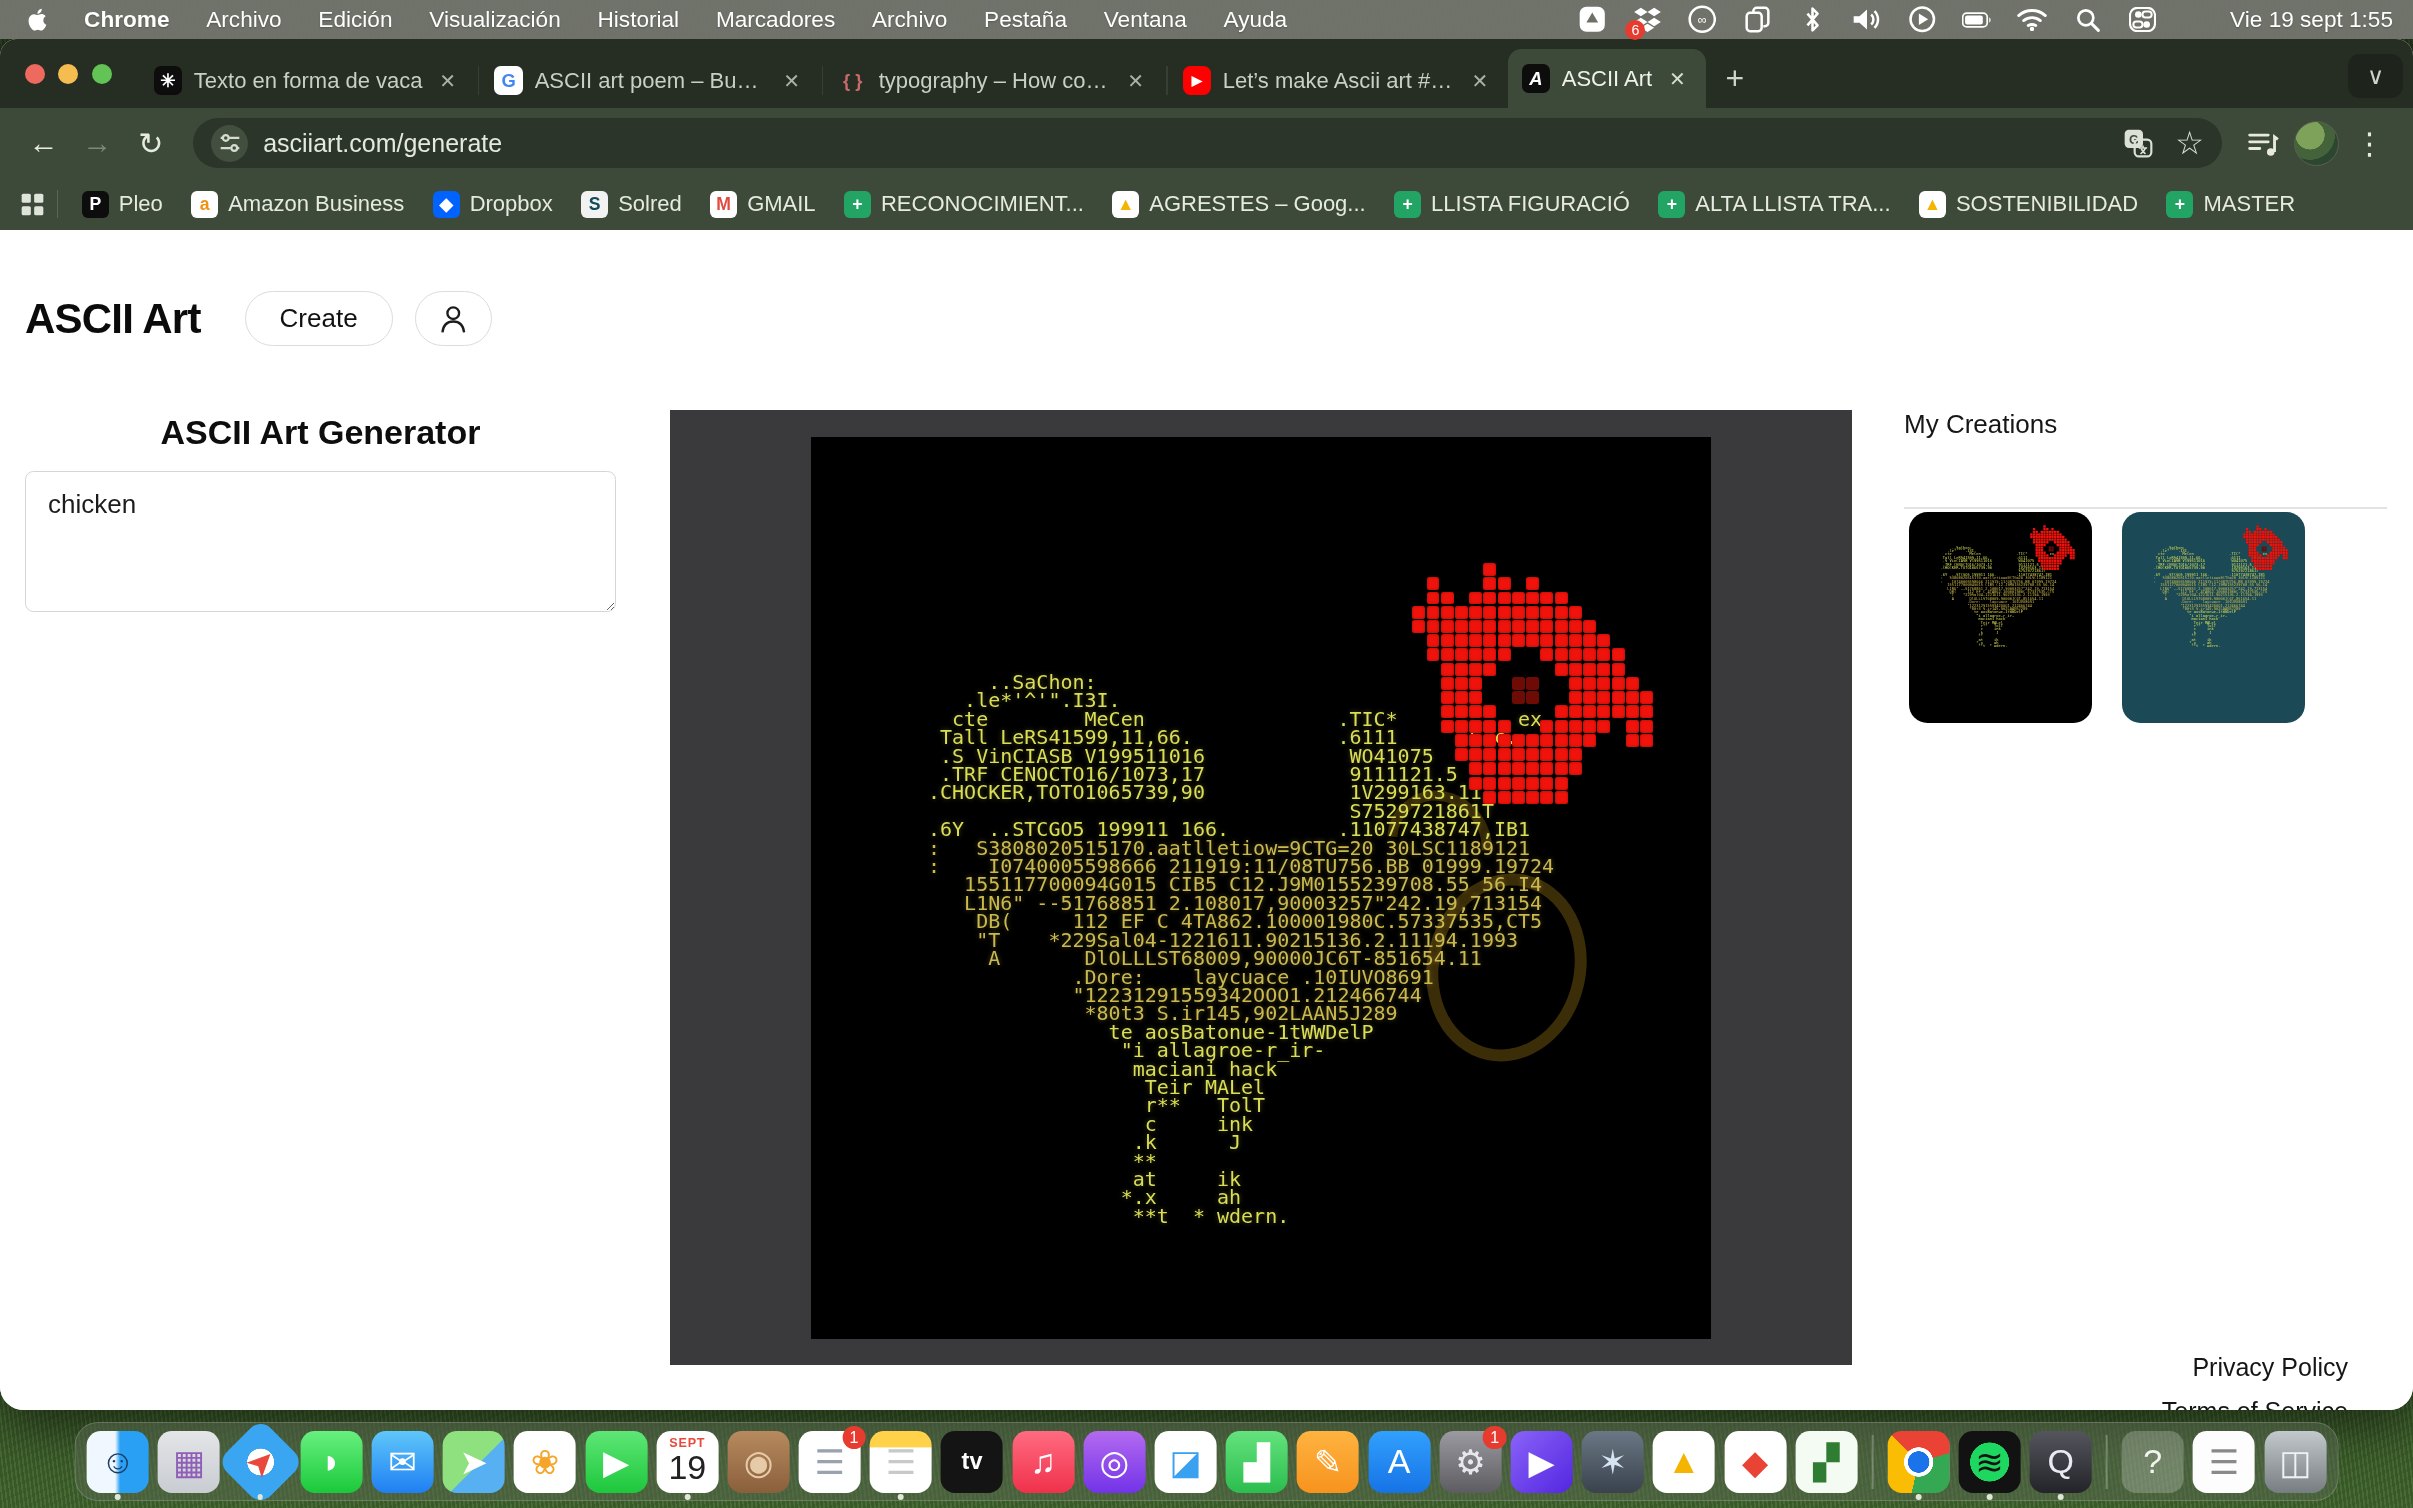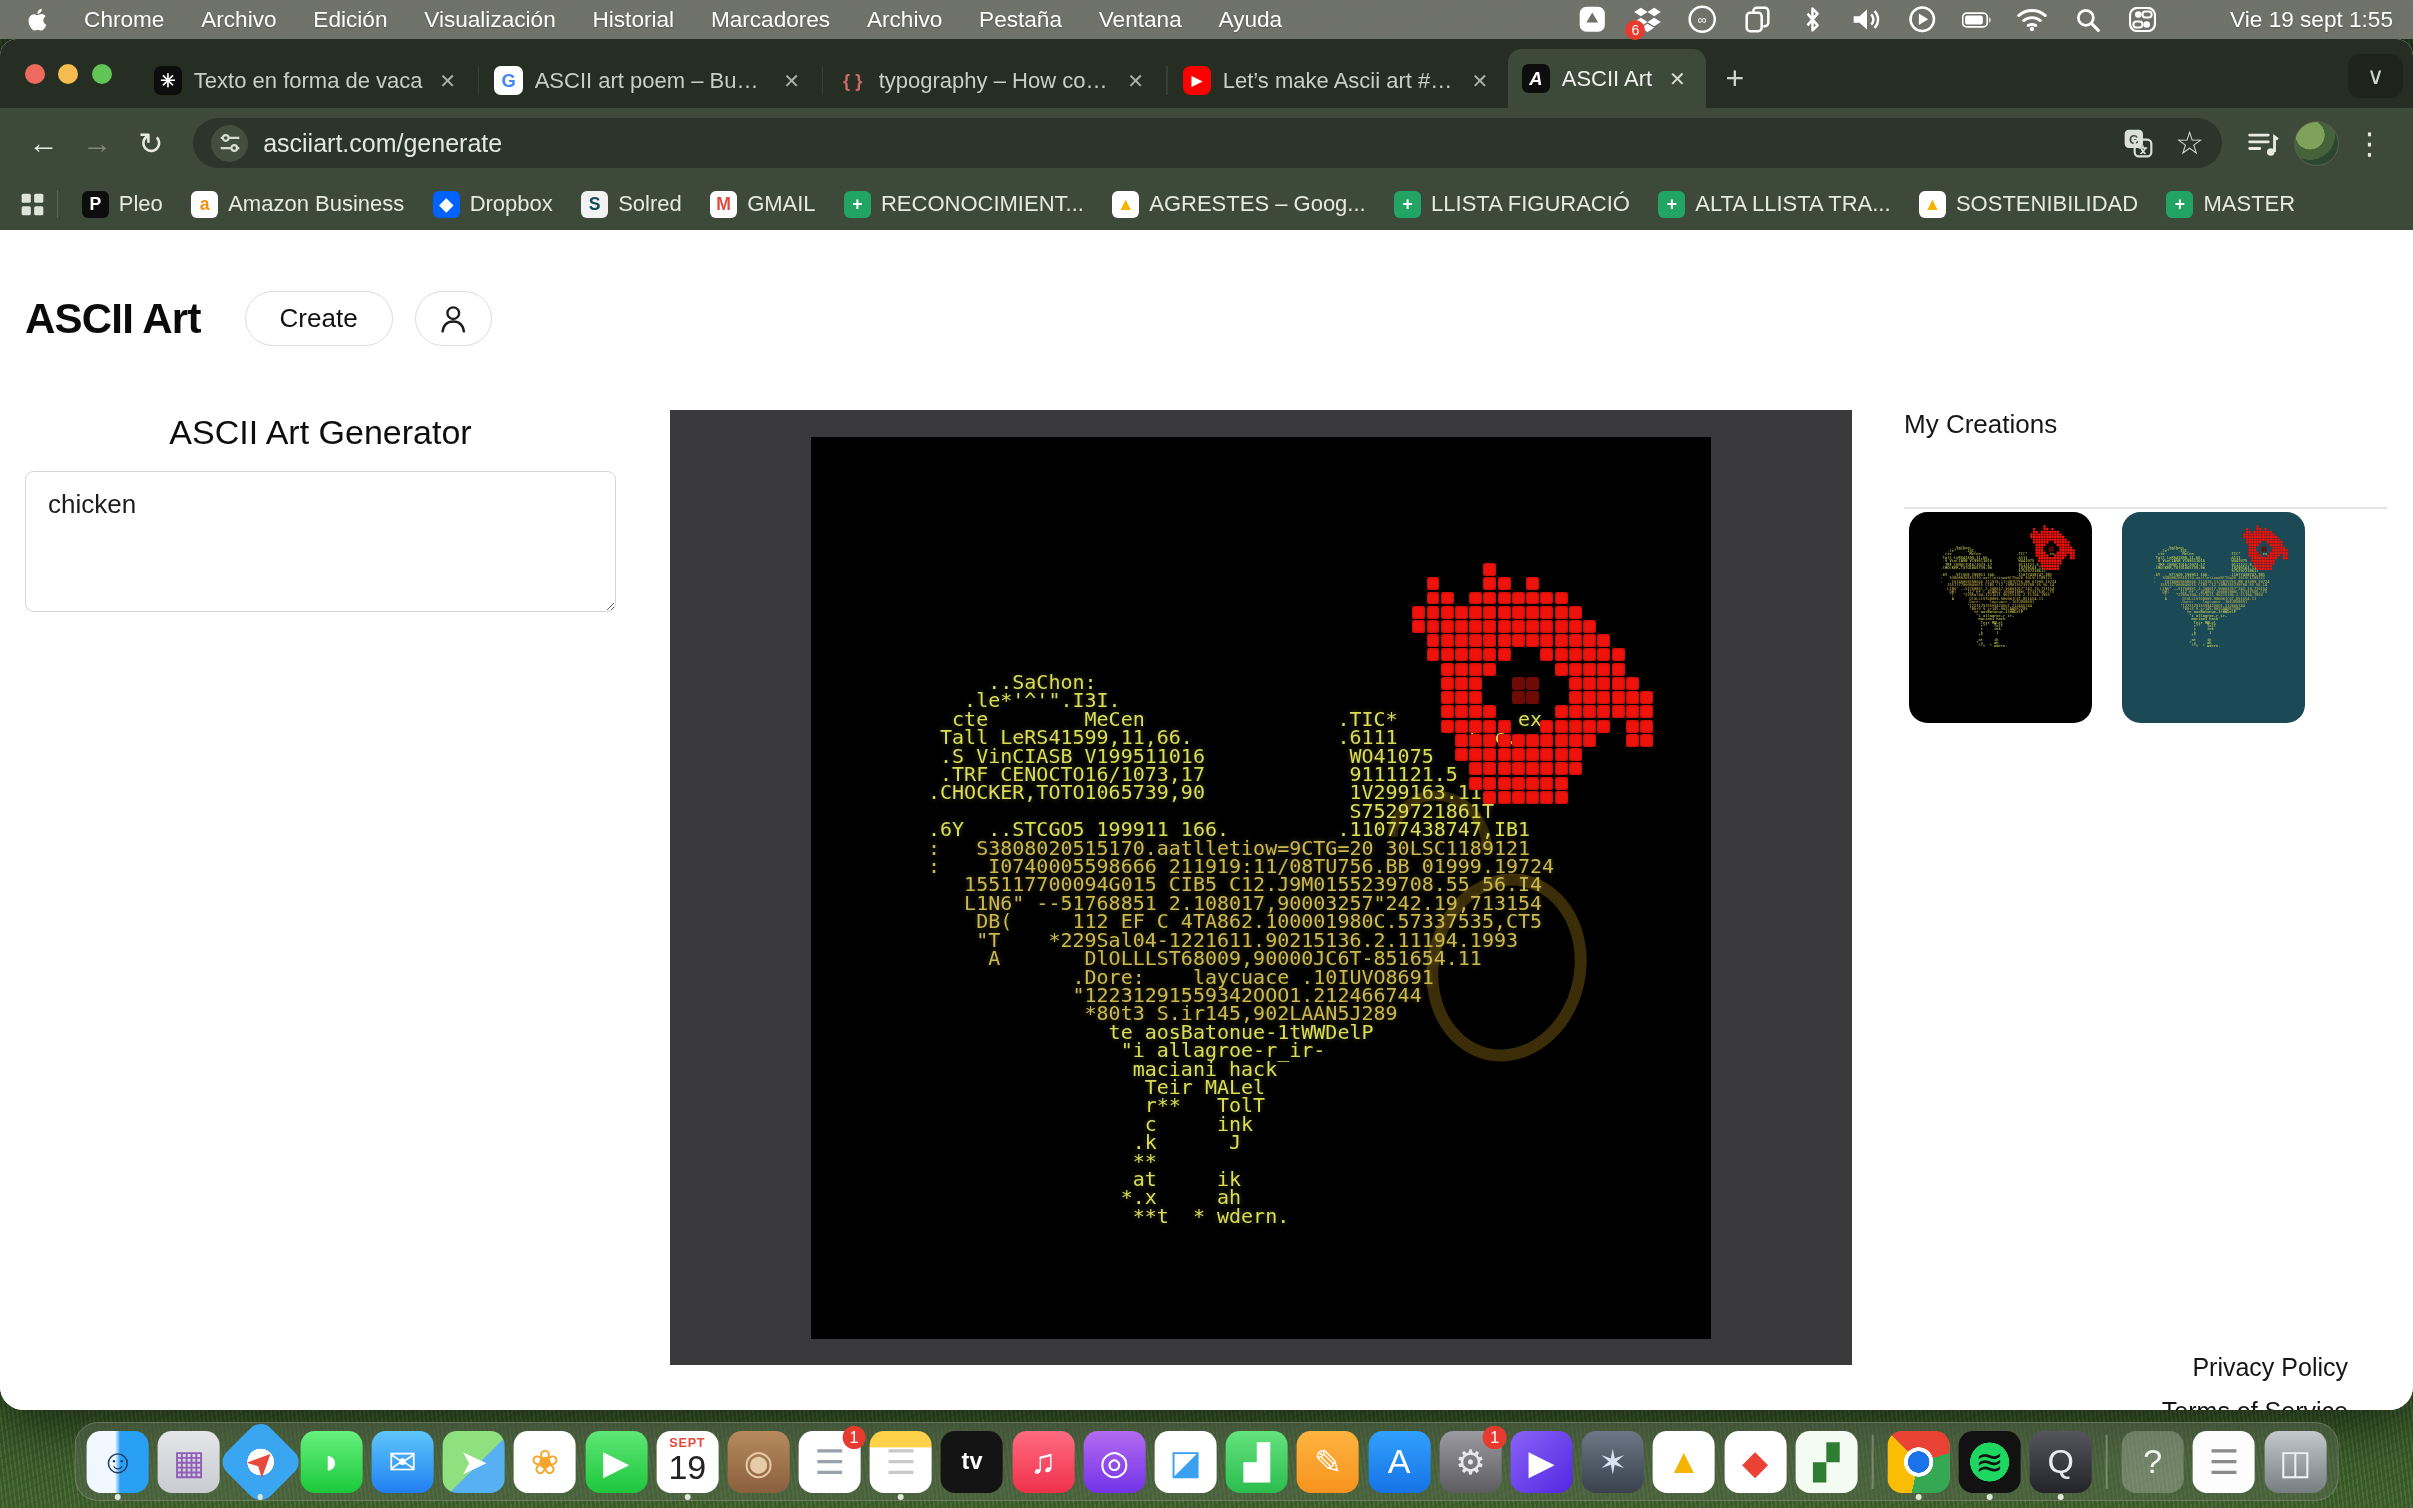--- a/index.html
+++ b/index.html
@@ -9,21 +9,21 @@
       repeating-linear-gradient(83deg, rgba(0,0,0,.14) 0 2.5px, rgba(255,255,255,.03) 2.5px 4.2px),
       linear-gradient(180deg,#24361c 0%,#2b421f 55%,#3a5a2a 85%,#43682f 100%);
     position:relative;
   }
 
   
   .menubar{ position:absolute; inset:0 0 auto 0; height:39px; background:rgba(116,118,110,.96);
     display:flex; align-items:center; color:#fff; font-size:22.6px; padding:0 20px; z-index:50;}
   .menubar .apple{ width:34px; display:flex; justify-content:center; margin-right:11.7px;}
   .mi{ padding:0 18.4px; white-space:nowrap; text-shadow:0 0.8px 1.7px rgba(0,0,0,.25);}
-  .mi.bold{ font-weight:normal;}
+  .mi.bold{ font-weight:bold;}
   .mb-right{ margin-left:auto; display:flex; align-items:center; gap:25px;}
   .sb-ic{ position:relative; display:flex; align-items:center; justify-content:center; width:30px; height:30px; color:#fff;}
   .sb-badge{ position:absolute; left:-6.7px; bottom:-5px; background:#e83b2f; color:#fff; font-size:14.2px;
     min-width:20px; height:20px; border-radius:10px; display:flex; align-items:center; justify-content:center;}
   .clock{ white-space:nowrap; text-shadow:0 0.8px 1.7px rgba(0,0,0,.25);margin-left:48px; }
 
   
   .window{ position:absolute; left:0; top:39px; width:2413px; height:1371px; border-radius:17px 17px 23.5px 23.5px;
     overflow:hidden; box-shadow:0 17px 50px rgba(0,0,0,.5); background:#fff; z-index:10;}
   .tabstrip{ height:69px; background:#262e24; display:flex; align-items:flex-end; padding:0 10px 0 0;}
@@ -68,21 +68,21 @@
   .site-head{ position:absolute; left:25px; top:59px; right:27px; height:59px; display:flex; align-items:center;}
   .logo{ font-size:42px; font-weight:bold; letter-spacing:-0.8px; color:#0b0b0b; margin-right:22px; white-space:nowrap;}
   .search{ flex:1; height:55px; border-radius:28.5px; background:#edeff3; border:1.7px solid #e3e5ea;
     font-size:25px; color:#333; padding:0 28.5px; outline:none; font-family:"Liberation Sans",sans-serif;}
   .search::placeholder{ color:#9aa0a8;}
   .pill-btn{ height:55px; border-radius:28.5px; background:#fff; border:1.7px solid #dadce2; font-size:26px; color:#111;
     padding:0 34px; margin-left:22px; display:flex; align-items:center; justify-content:center; white-space:nowrap;
     font-family:"Liberation Sans",sans-serif;}
   .profile-btn{ width:77px; padding:0;}
 
-  .gen-title{ position:absolute; left:25px; top:183px; width:591px; text-align:center; font-size:34px; font-weight:normal; color:#0d0d0d;}
+  .gen-title{ position:absolute; left:25px; top:183px; width:591px; text-align:center; font-size:34px; font-weight:bold; color:#0d0d0d;}
   .prompt{ position:absolute; left:25px; top:241px; width:591px; height:141px; border:1.7px solid #d3d5da; border-radius:8.4px;
     font-size:26px; color:#1c1c1c; padding:17px 22px; resize:both; font-family:"Liberation Sans",sans-serif; outline:none;}
   .go-btn{ position:absolute; left:25px; top:399px; width:591px; height:55px; background:#050505; border:none;
     border-radius:10px; color:#fff; font-size:27px; font-weight:bold; font-family:"Liberation Sans",sans-serif;}
 
   .canvas-frame{ position:absolute; left:670px; top:180px; width:1182px; height:955px; background:#3a3a3c;}
   .art-canvas{ position:absolute; left:141px; top:27px; width:900px; height:902px; background:#000; overflow:hidden;}
 
   .art-box{ position:absolute; left:0; top:0; width:900px; height:902px; --ag:#d9de55; --ay:#cbb84e;}
   .art-pre{ position:absolute; left:117px; top:236px; font-family:"DejaVu Sans Mono",monospace;

